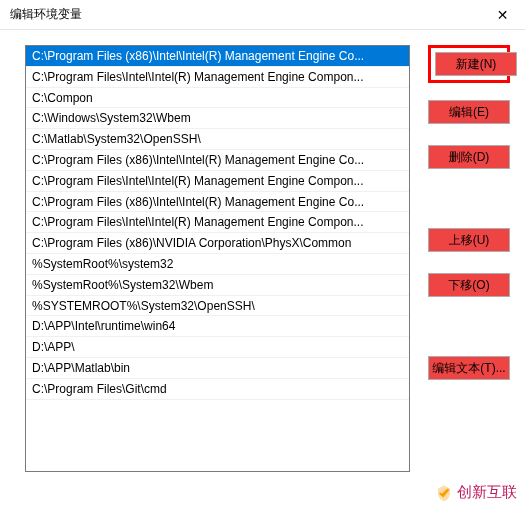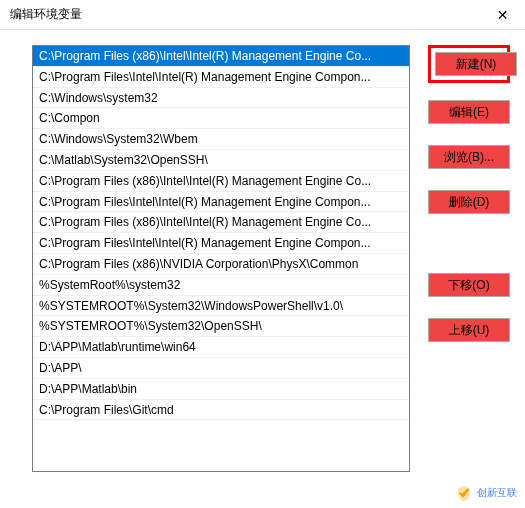--- a/index.html
+++ b/index.html
@@ -30,21 +30,21 @@
       width: 45px;
       height: 30px;
       display: flex;
       align-items: center;
       justify-content: center;
       font-size: 14px;
       cursor: pointer;
     }
     .content {
       display: flex;
-      padding: 15px 15px 10px 32px;
+      padding: 15px 15px 10px 25px;
       gap: 18px;
     }
     .list-container {
       flex: 1;
       border: 1px solid #7a7a7a;
       height: 427px;
       overflow-y: auto;
       font-size: 12px;
     }
     .list-row {
@@ -86,22 +86,22 @@
     }
     .spacer-medium { height: 38px; }
     .spacer-large { height: 38px; }
     .watermark {
       position: absolute;
       right: 8px;
       bottom: 6px;
       display: flex;
       align-items: center;
       gap: 4px;
-      font-size: 10px;
-      color: #3b82f6;
+      font-size: 15px;
+      color: #be185d;
       font-weight: 500;
     }
     .watermark-icon {
       width: 18px;
       height: 18px;
     }
   </style>
 </head>
 <body>
 
@@ -110,49 +110,48 @@
   <div class="close-btn">
     <span>✕</span>
   </div>
 </div>
 
 <div class="content">
 
   <div class="list-container" id="path-list">
       <div class="list-row selected">C:\Program Files (x86)\Intel\Intel(R) Management Engine Co...</div>
       <div class="list-row">C:\Program Files\Intel\Intel(R) Management Engine Compon...</div>
-      <div class="list-row">C:\Windows\system32</div>
       <div class="list-row">C:\Compon</div>
       <div class="list-row">C:\Windows\System32\Wbem</div>
       <div class="list-row">C:\Matlab\System32\OpenSSH\</div>
       <div class="list-row">C:\Program Files (x86)\Intel\Intel(R) Management Engine Co...</div>
       <div class="list-row">C:\Program Files\Intel\Intel(R) Management Engine Compon...</div>
       <div class="list-row">C:\Program Files (x86)\Intel\Intel(R) Management Engine Co...</div>
       <div class="list-row">C:\Program Files\Intel\Intel(R) Management Engine Compon...</div>
       <div class="list-row">C:\Program Files (x86)\NVIDIA Corporation\PhysX\Common</div>
       <div class="list-row">%SystemRoot%\system32</div>
-      <div class="list-row">%SYSTEMROOT%\System32\WindowsPowerShell\v1.0\</div>
+      <div class="list-row">%SystemRoot%\System32\Wbem</div>
       <div class="list-row">%SYSTEMROOT%\System32\OpenSSH\</div>
-      <div class="list-row">D:\APP\Matlab\runtime\win64</div>
+      <div class="list-row">D:\APP\Intel\runtime\win64</div>
       <div class="list-row">D:\APP\</div>
       <div class="list-row">D:\APP\Matlab\bin</div>
       <div class="list-row">C:\Program Files\Git\cmd</div>
     </div>
 
   <div class="button-column">
     <div class="highlight-box">
       <button class="win-btn">新建(N)</button>
     </div>
     <button class="win-btn">编辑(E)</button>
-    <button class="win-btn">浏览(B)...</button>
     <button class="win-btn">删除(D)</button>
     <div class="spacer-medium"></div>
+    <button class="win-btn">上移(U)</button>
     <button class="win-btn">下移(O)</button>
-    <button class="win-btn">上移(U)</button>
     <div class="spacer-large"></div>
+    <button class="win-btn">编辑文本(T)...</button>
   </div>
 
 </div>
 
 <div class="watermark">
   <svg class="watermark-icon" viewBox="0 0 24 24">
     <path fill="#f7a000" d="M9 16.2l-3.5-3.5 1.4-1.4L9 13.4l7.1-7.1 1.4 1.4z"></path>
     <path fill="#f7a000" d="M12 2L4 6v6c0 5 3.4 9.7 8 10.9 4.6-1.2 8-5.9 8-10.9V6l-8-4z" opacity="0.35"></path>
     <path fill="#f7a000" d="M7 14 L11 18 L19 8 L17 6 L11 14 L9 12 Z"></path>
   </svg>

